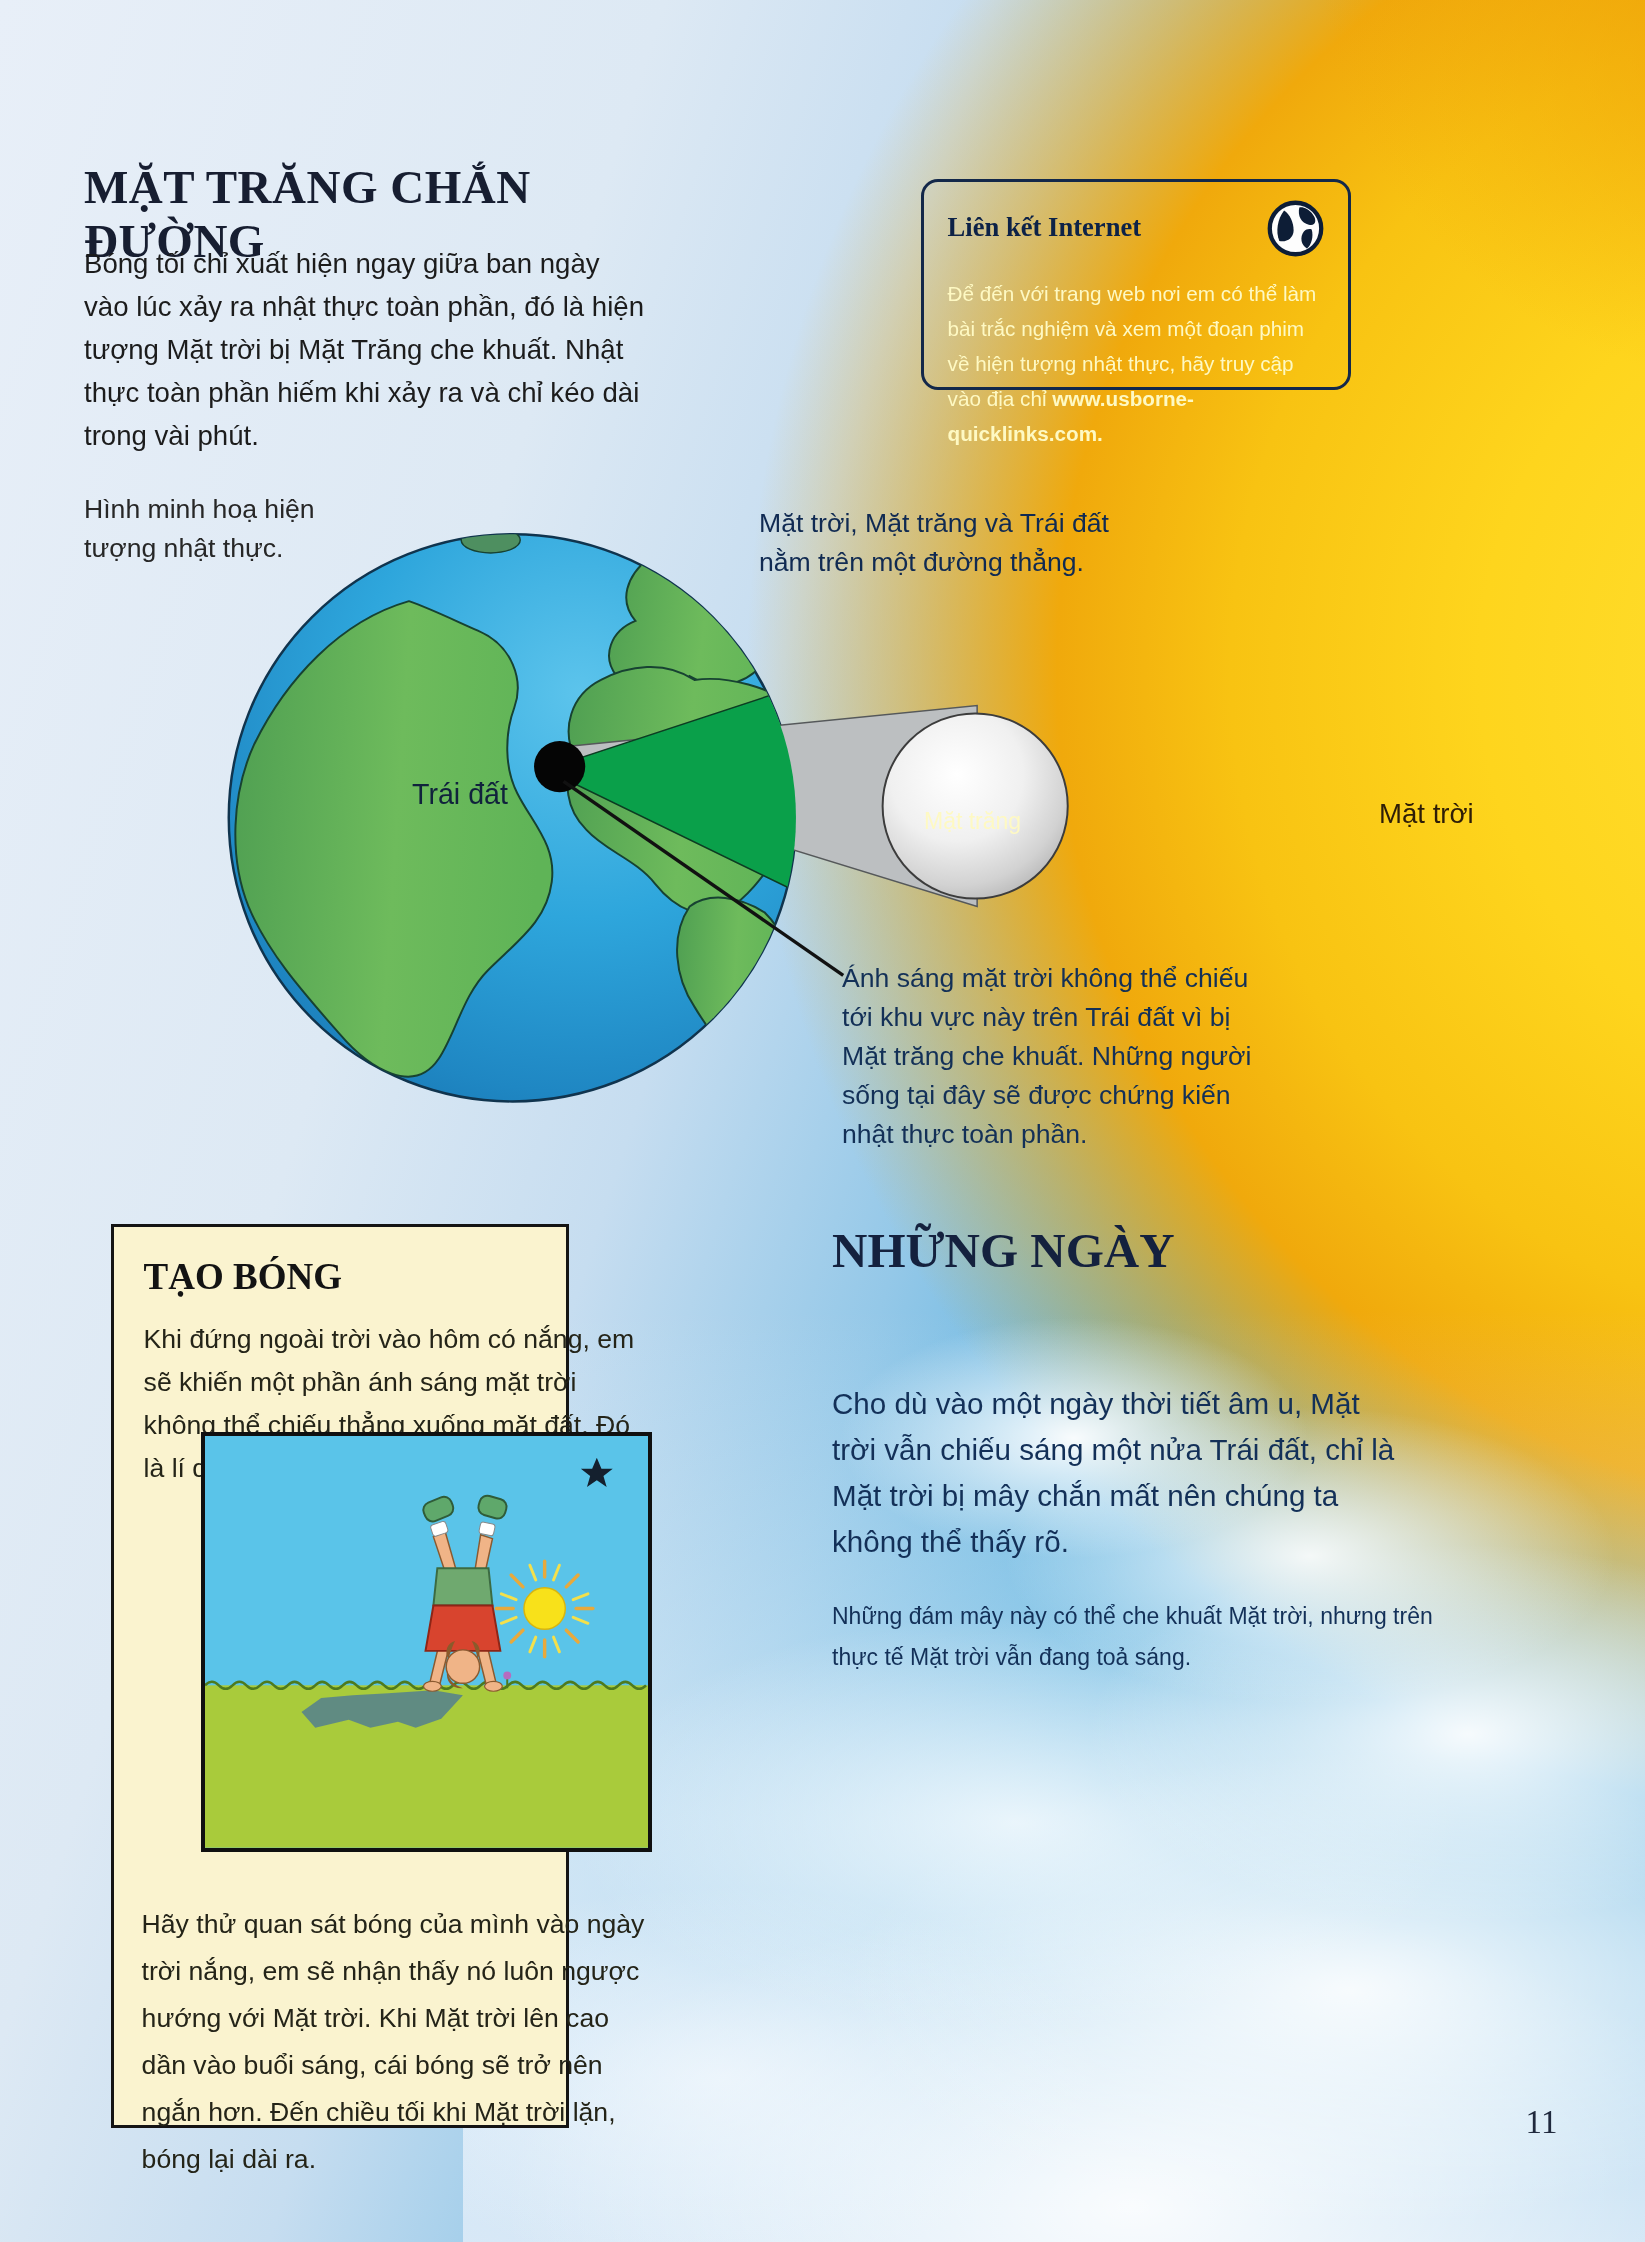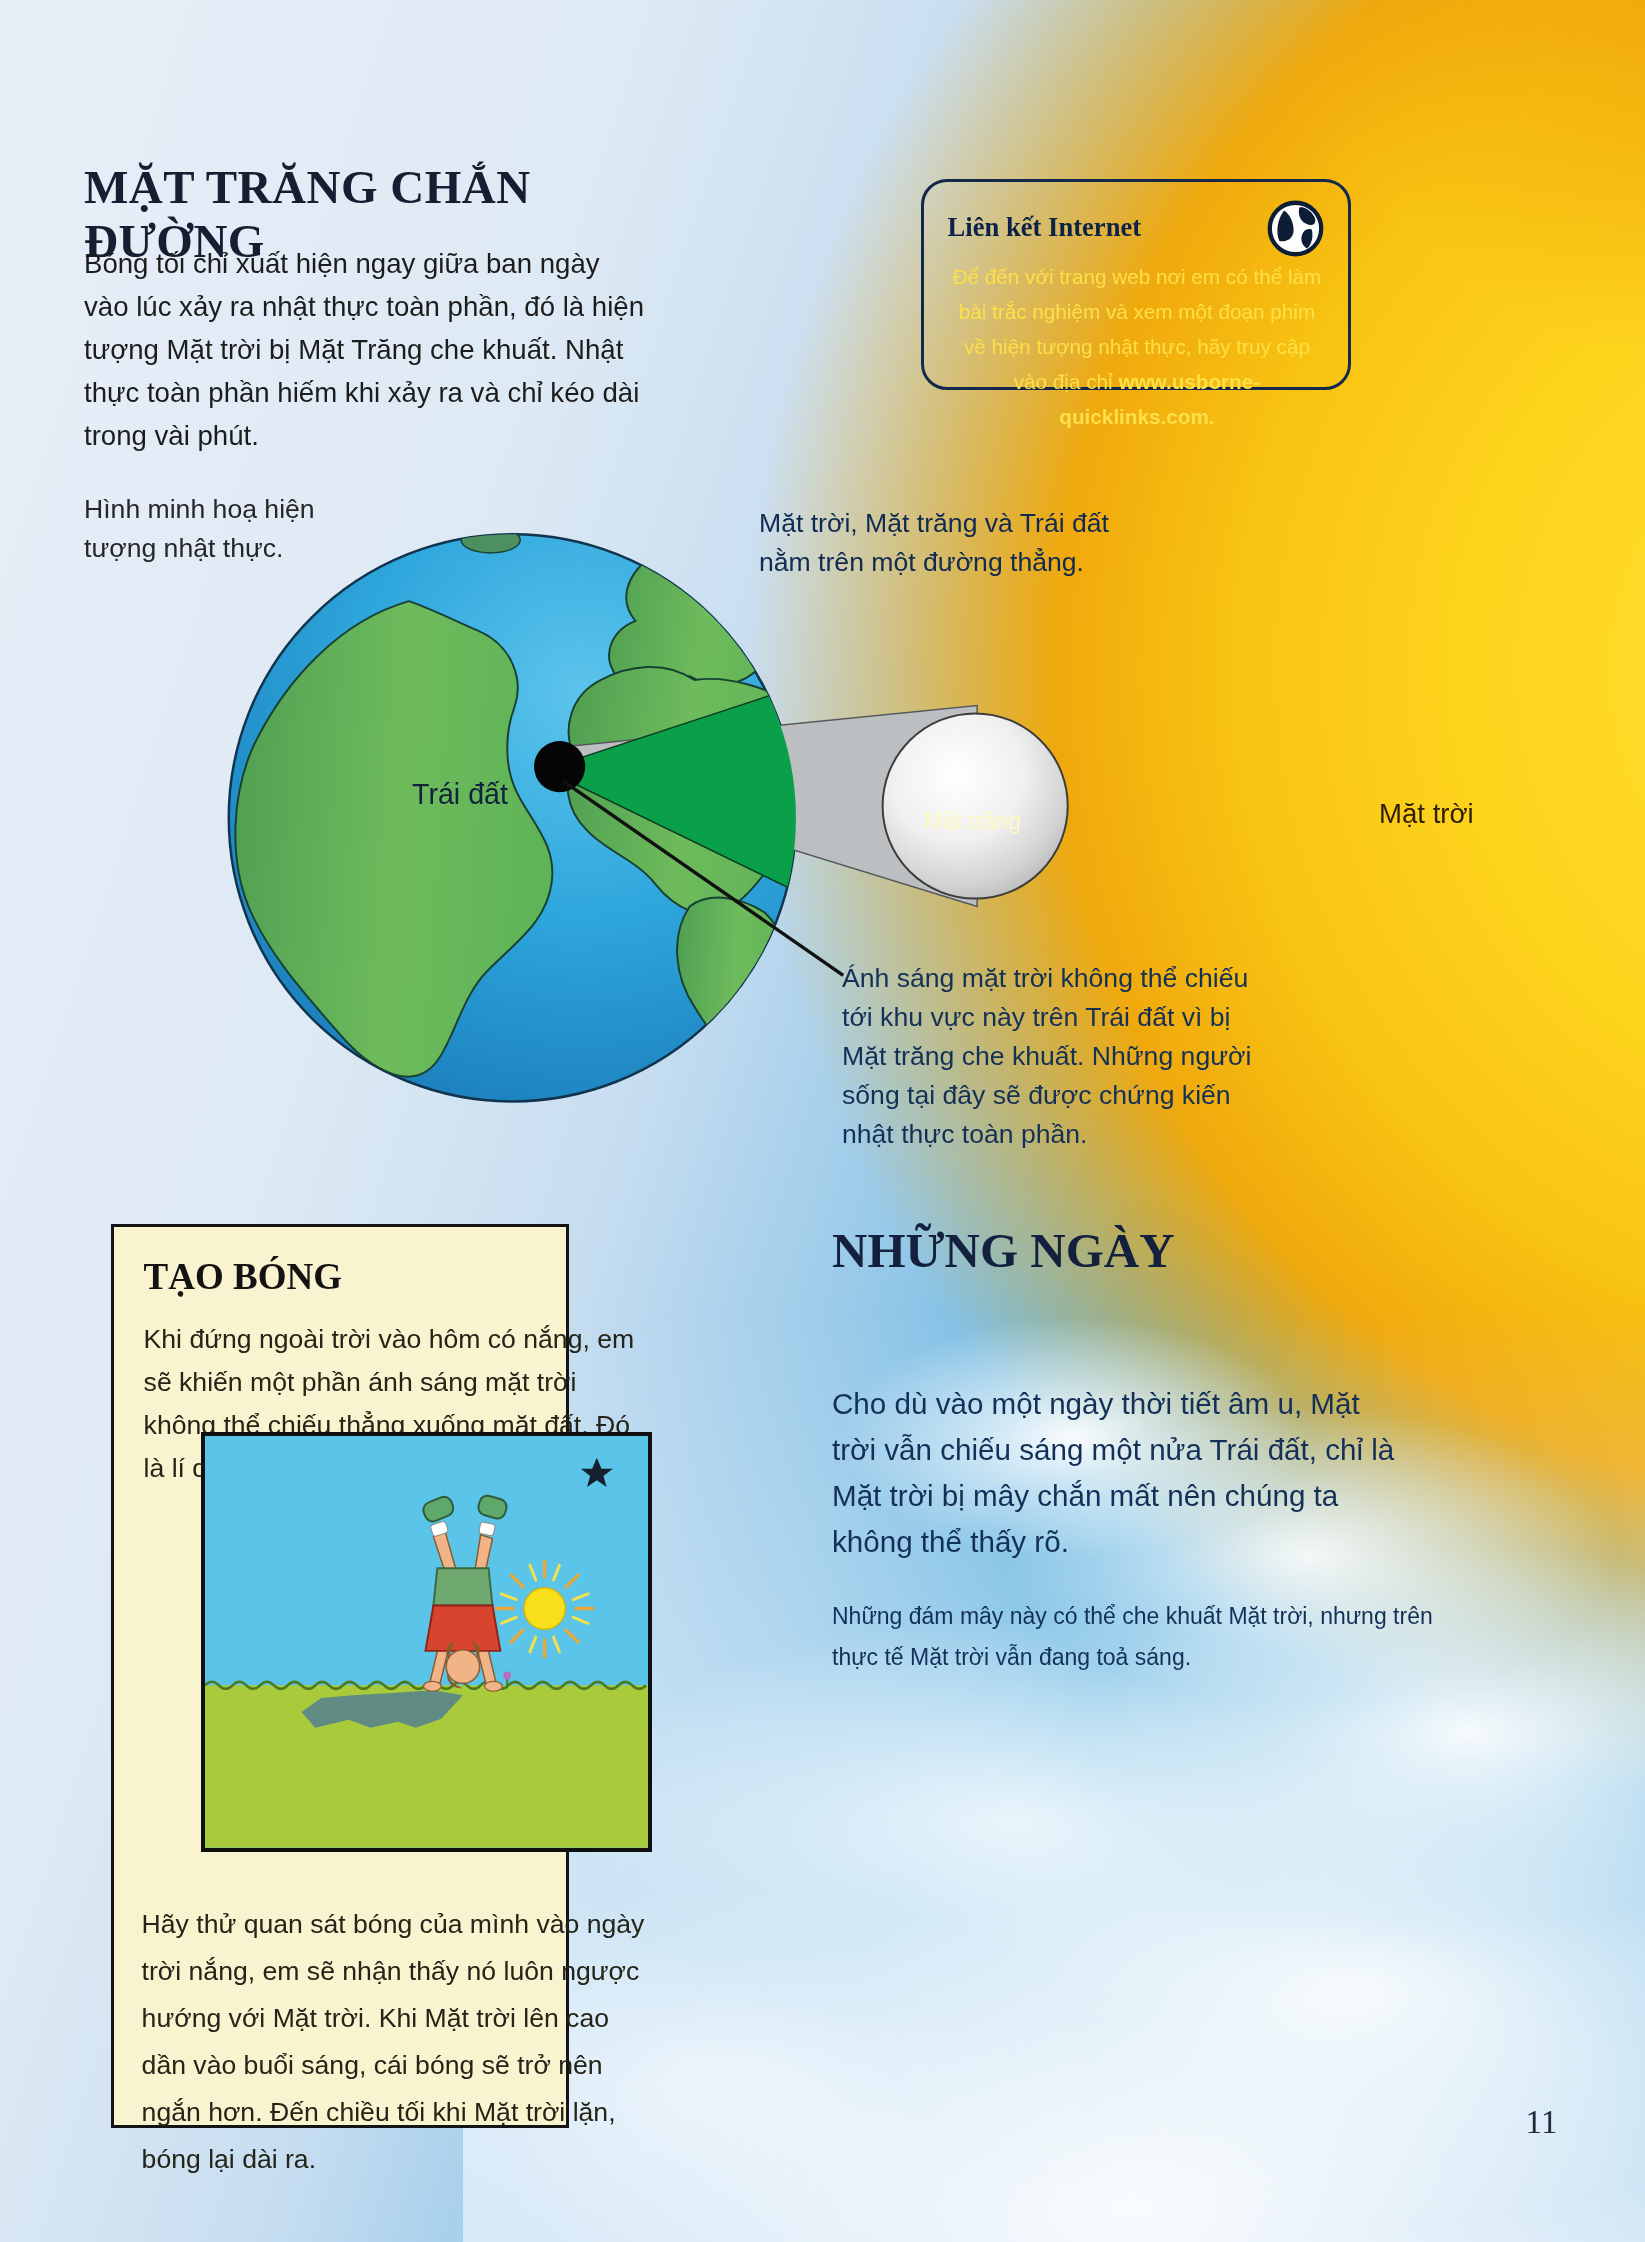--- a/index.html
+++ b/index.html
@@ -37,25 +37,25 @@
   #intro{left:84px;top:242px;width:560px;font-size:27.6px;line-height:43px;color:#1c1c1c;}
   #caption-left{left:84px;top:490px;width:266px;font-size:26.6px;line-height:39px;color:#272727;}
   #caption-right{left:759px;top:504px;width:394px;font-size:26.6px;line-height:39px;color:#102a52;}
   #annotation{left:842px;top:959px;width:431px;font-size:26.6px;line-height:39px;color:#133057;}
   #label-earth{left:392px;top:778px;font-size:28.6px;color:#10223c;margin-left:20px;}
   #label-moon{left:924px;top:808px;font-size:23px;color:#fef9c3;}
   #label-sun{left:1379px;top:798px;font-size:27.6px;color:#2e1d07;}
   
   #internet-box{
     left:921px;top:179px;width:430px;height:211px;box-sizing:border-box;
-    border:3.9px solid #13284a;border-radius:26px;padding:15.8px 21.7px 13.8px 23.6px;text-align:center;
+    border:3.9px solid #13284a;border-radius:17px;padding:15.8px 21.7px 13.8px 23.6px;
   }
   #internet-head-row{display:flex;justify-content:space-between;align-items:flex-start;}
   #internet-heading{font-size:26.6px;font-weight:bold;color:#0d2247;margin-top:13.8px;}
-  #internet-body{font-size:20.7px;line-height:35px;color:#fde047;margin-top:0px;}
+  #internet-body{font-size:20.7px;line-height:35px;color:#fef9c3;margin-top:17px;}
   #internet-body .url{font-weight:bold;}
   
   #shadow-box{
     left:111px;top:1224px;width:458px;height:904px;box-sizing:border-box;
     background:#faf3cf;border:3.9px solid #141414;
   }
   #shadow-heading{left:29.6px;top:27.6px;font-size:37px;font-weight:bold;color:#131313;}
   #shadow-body{left:29.6px;top:91px;width:495px;font-size:26.6px;line-height:43px;color:#242418;}
   #shadow-footer{left:27.6px;top:674px;width:504px;font-size:26.6px;line-height:47px;color:#242418;}
   #illustration-frame{

